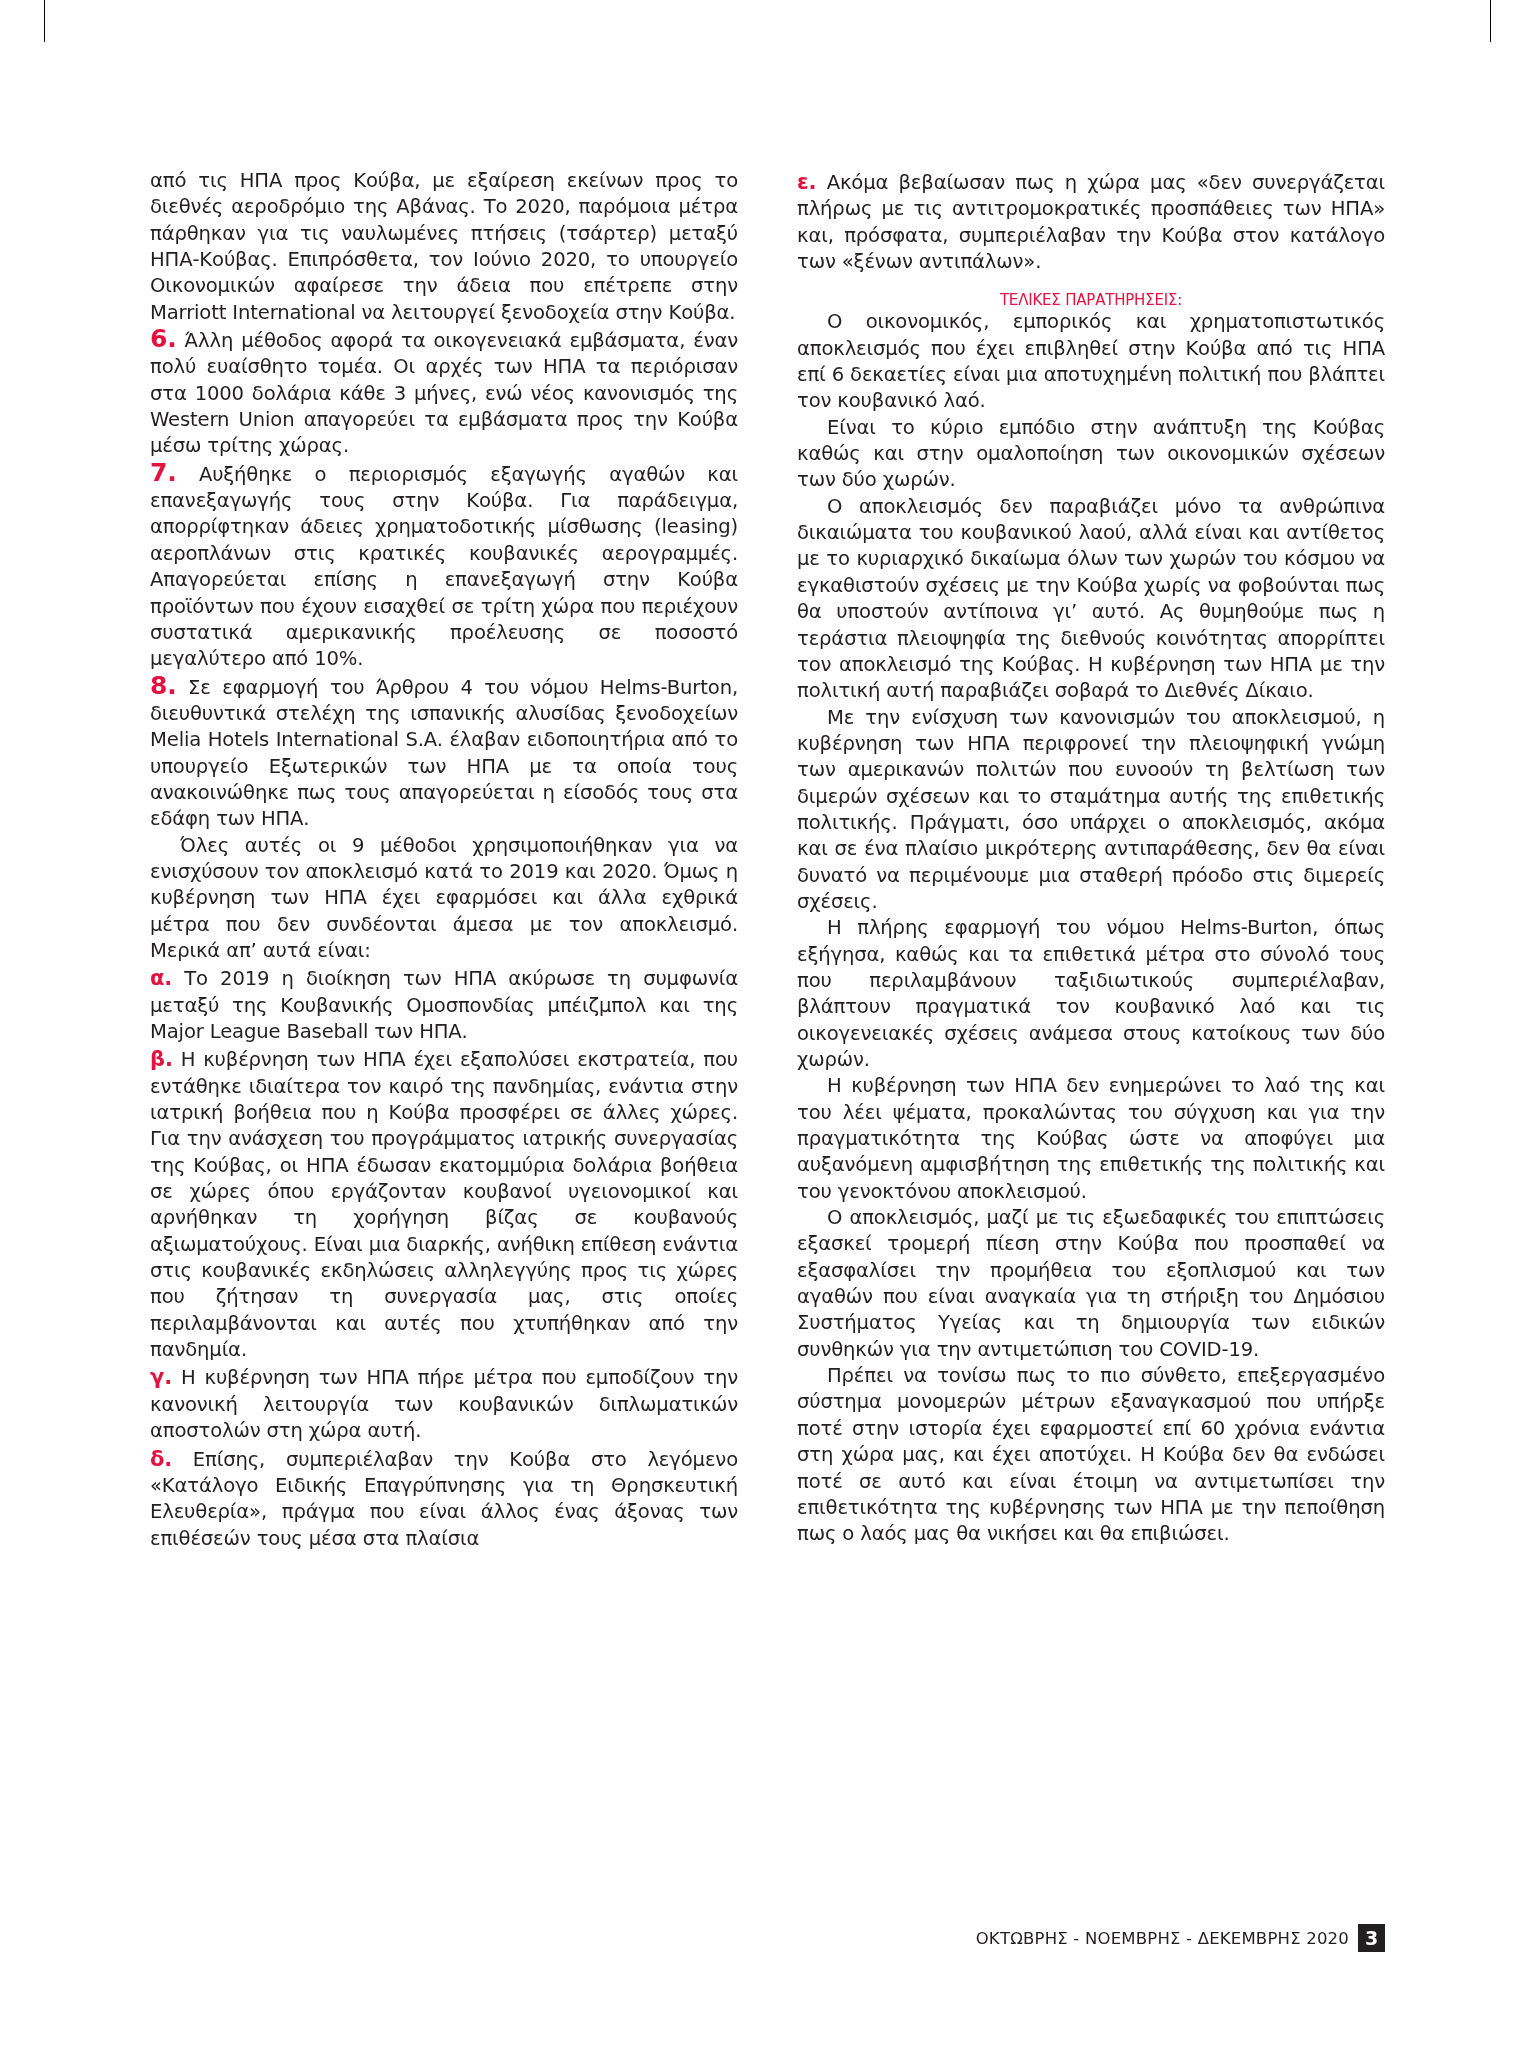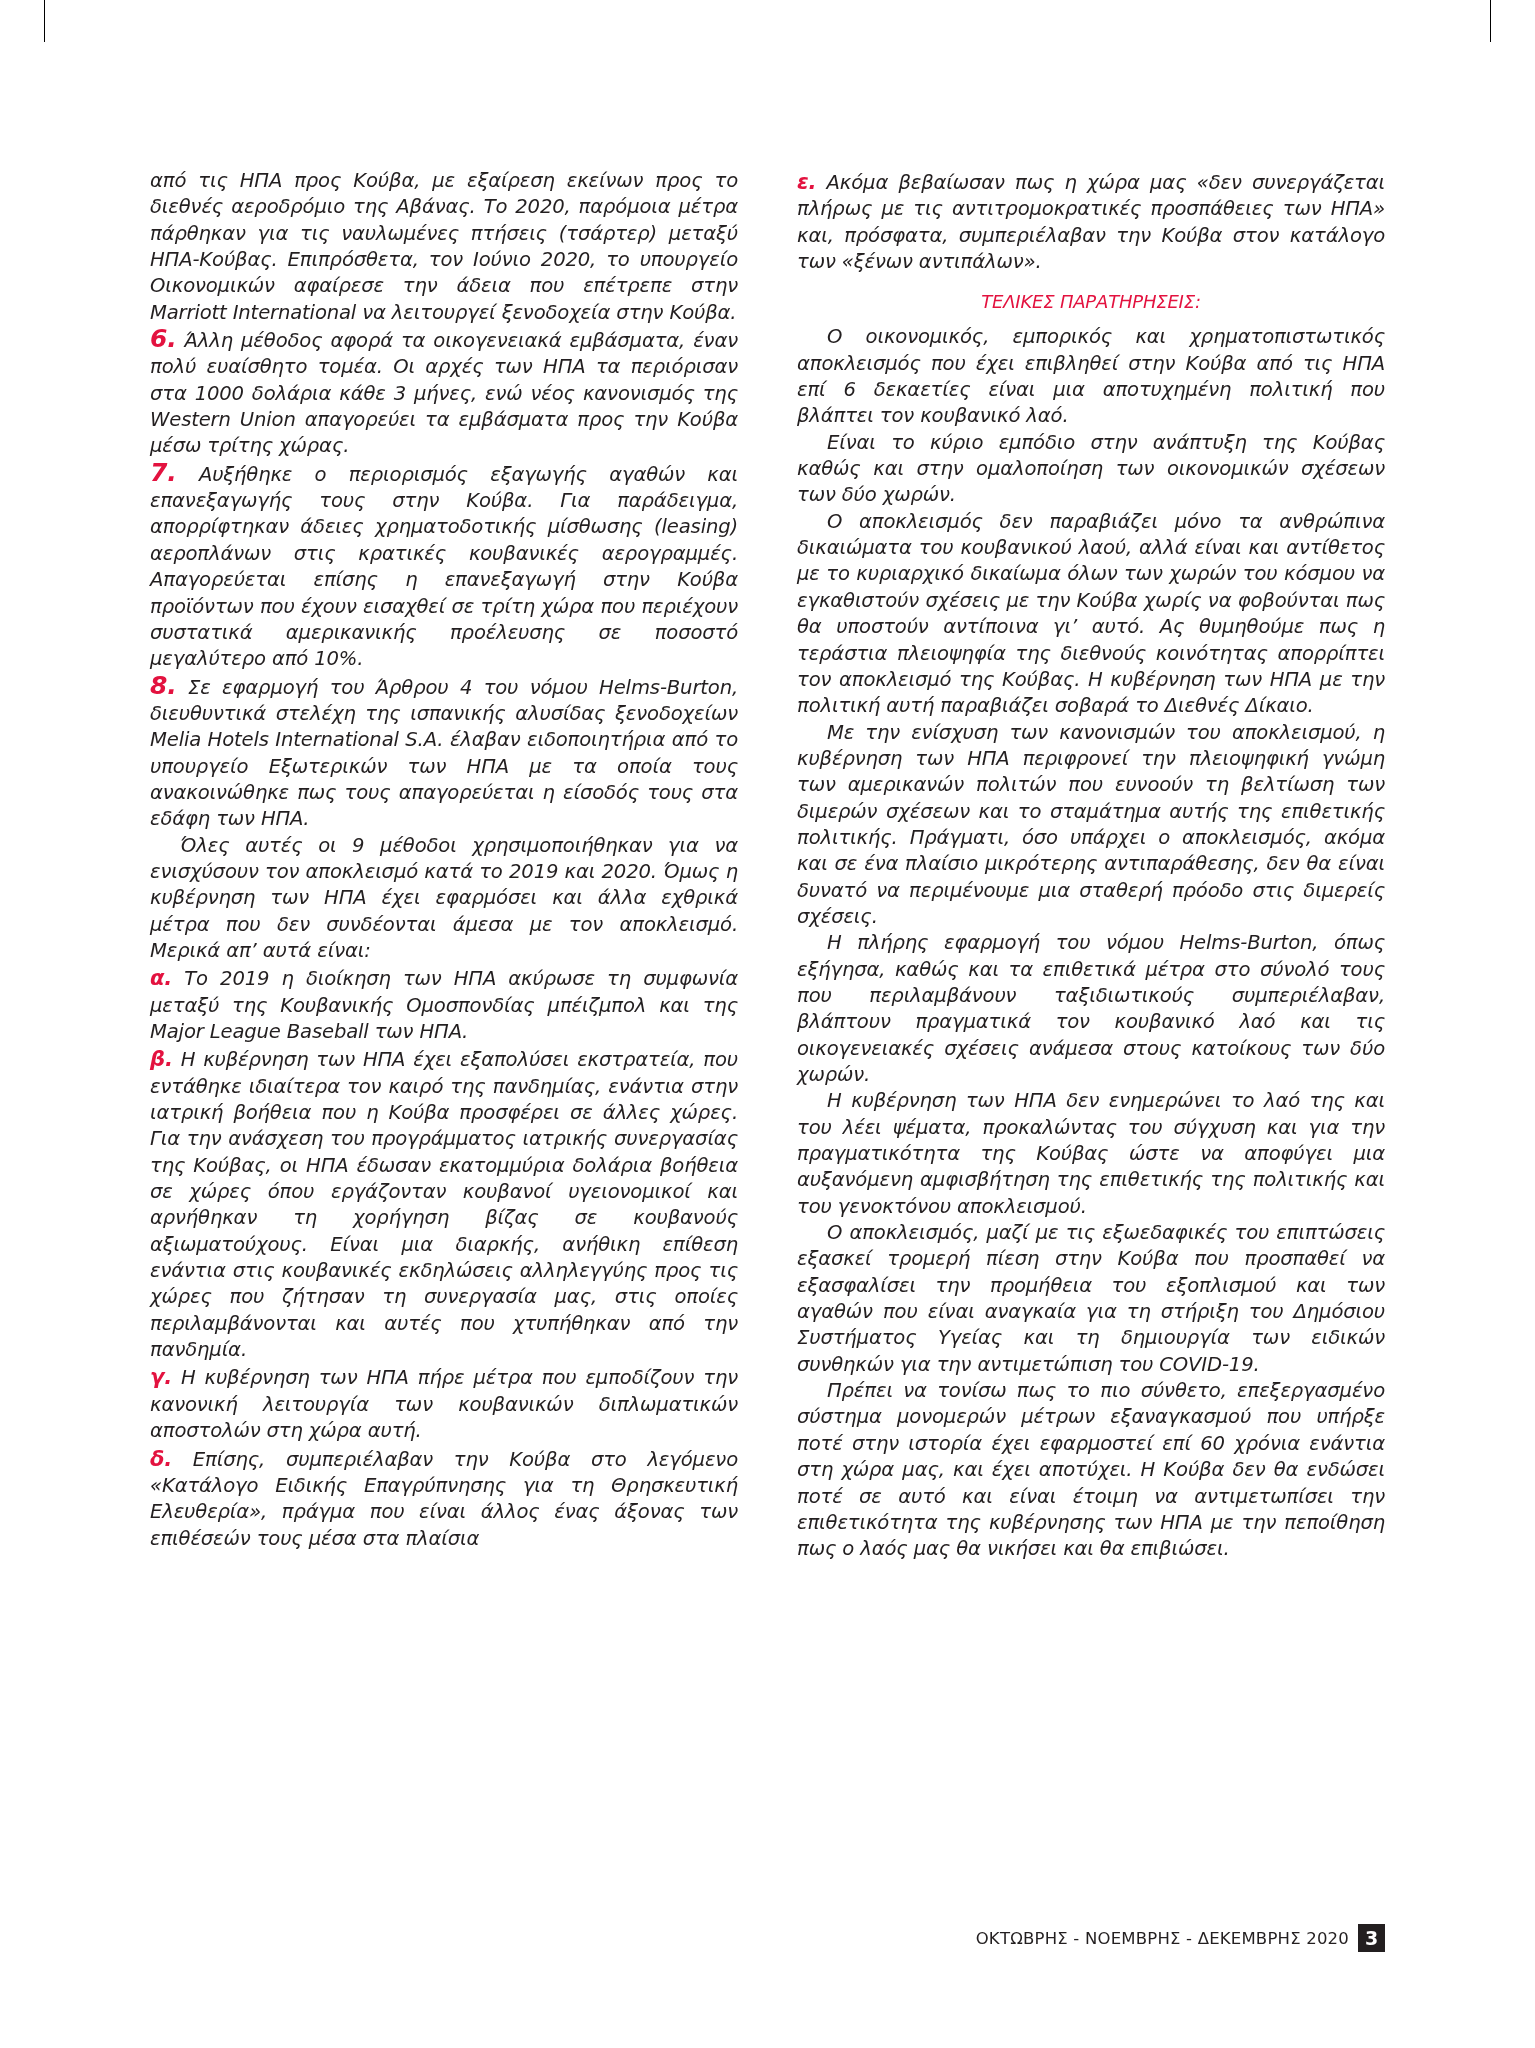--- a/index.html
+++ b/index.html
@@ -33,21 +33,20 @@
   .columns {
     position: absolute;
     left: 150px;
     top: 168px;
     width: 1235px;
     display: flex;
     gap: 59px;
   }
   .col {
     width: 588px;
-    font-style: italic;
   }
 
   p {
     margin: 0;
     font-family: "DejaVu Sans", sans-serif;
     font-size: 19.6px;
     line-height: 1.345;
     text-align: justify;
     text-justify: inter-word;
     letter-spacing: -0.15px;
@@ -65,22 +64,22 @@
   }
   .letter {
     color: #e3123f;
     font-weight: bold;
     font-size: 21px;
   }
   .section-head {
     color: #e3123f;
     text-align: center;
     font-family: "DejaVu Sans", sans-serif;
-    font-size: 18px;
-    margin: 16px 0 12px 0;
+    font-size: 15px;
+    margin: 16px 0 0 0;
     letter-spacing: -0.2px;
   }
 
   
   .footer {
     position: absolute;
     right: 150px;
     bottom: 96px;
     display: flex;
     align-items: center;

